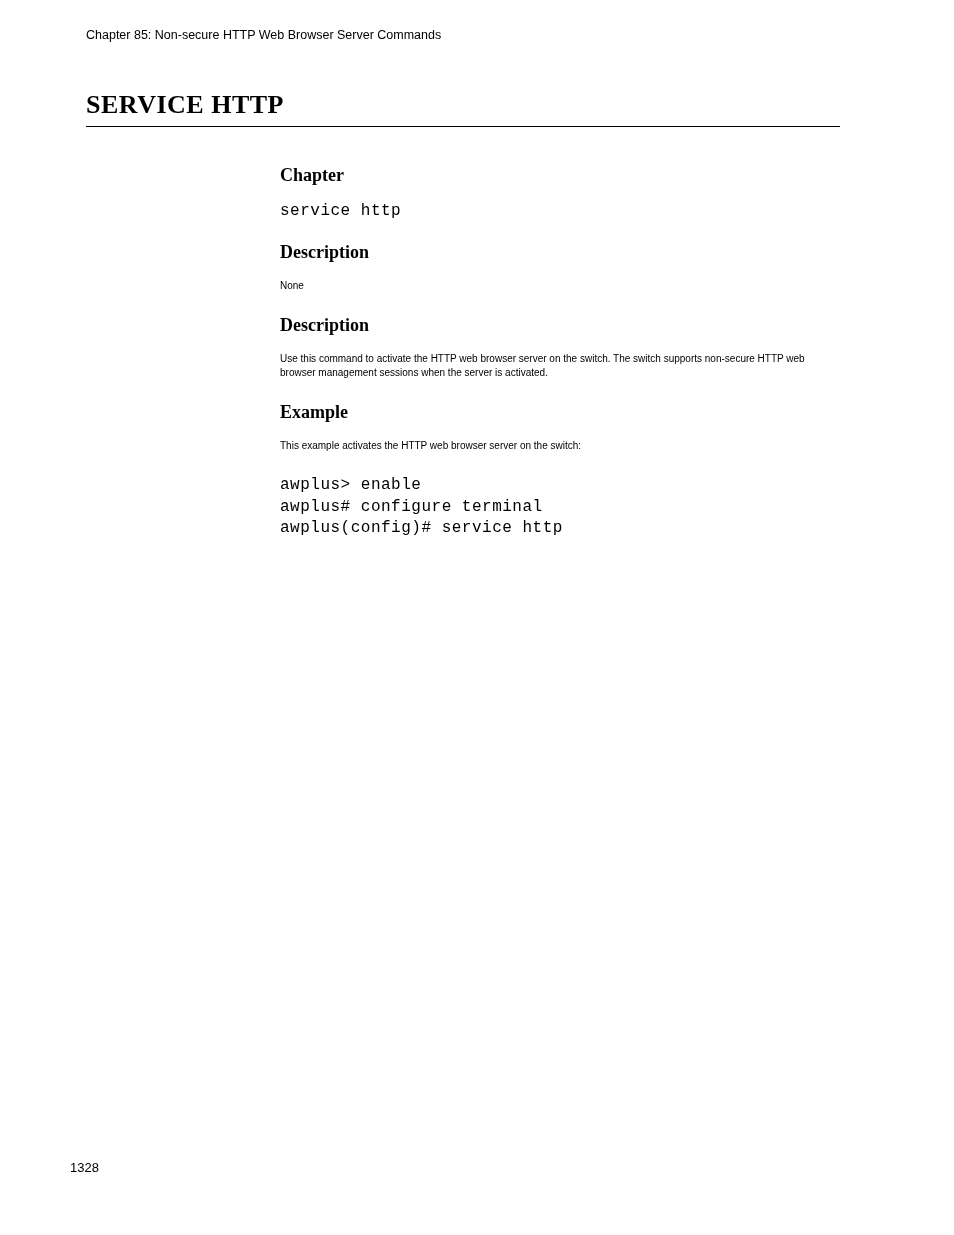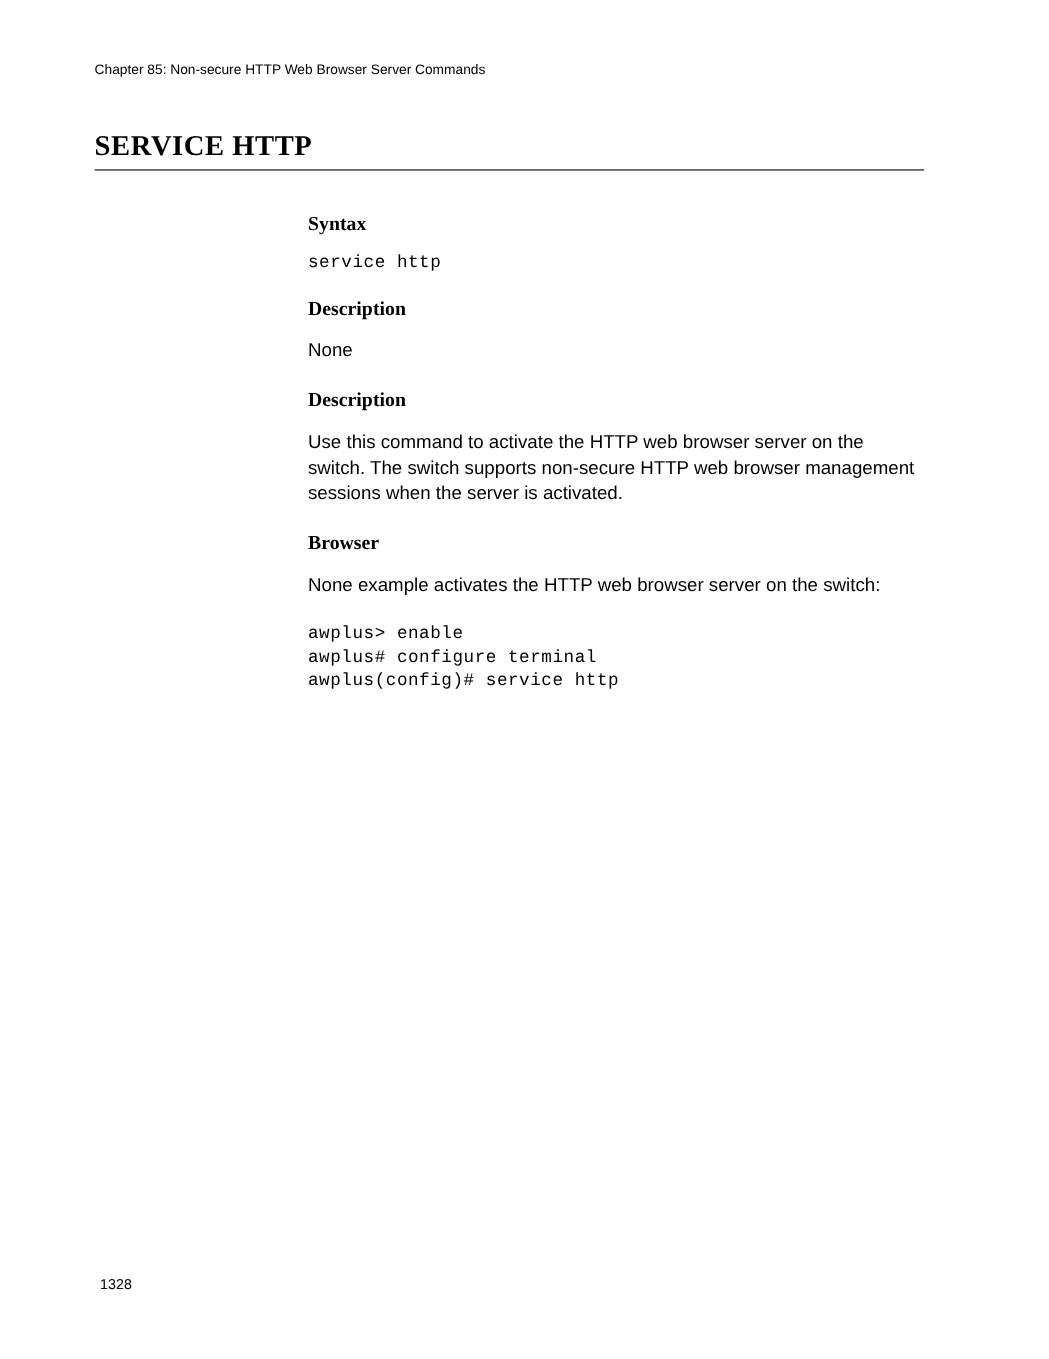--- a/index.html
+++ b/index.html
@@ -8,21 +8,21 @@
       box-sizing: border-box;
     }
     body {
       width: 954px;
       height: 1235px;
       background: #fff;
       font-family: Arial, Helvetica, sans-serif;
       position: relative;
     }
     .page {
-      padding: 56px 114px 0 86px;
+      padding: 28px 114px 0 86px;
     }
     .header-line {
       font-size: 12.5px;
       color: #000;
       margin-bottom: 48px;
     }
     .title {
       font-family: 'Times New Roman', Times, serif;
       font-weight: bold;
       font-size: 26px;
@@ -41,72 +41,72 @@
       font-size: 18px;
       margin-bottom: 16px;
     }
     .mono-text {
       font-family: 'Courier New', Courier, monospace;
       font-size: 16px;
       letter-spacing: 0.5px;
       margin-bottom: 22px;
     }
     .body-text {
-      font-size: 17px;
+      font-size: 10px;
       line-height: 1.4;
       margin-bottom: 22px;
     }
     .code-block {
       font-family: 'Courier New', Courier, monospace;
       font-size: 16px;
       letter-spacing: 0.5px;
       line-height: 1.35;
       white-space: pre;
     }
     .section {
       margin-bottom: 0;
     }
     .page-number {
       position: absolute;
-      left: 91px;
+      left: 70px;
       bottom: 60px;
       font-size: 13px;
     }
   </style>
 </head>
 <body>
 
 <div class="page">
 
   <div class="header-line">Chapter 85: Non-secure HTTP Web Browser Server Commands</div>
 
   <div class="title">SERVICE HTTP</div>
 
   <div class="content">
 
     <div class="section">
-      <div class="section-heading">Syntax</div>
+      <div class="section-heading">Chapter</div>
       <div class="mono-text">service http</div>
     </div>
 
     <div class="section">
       <div class="section-heading">Description</div>
       <div class="body-text">None</div>
     </div>
 
 
     <div class="section">
       <div class="section-heading">Description</div>
       <div class="body-text">Use this command to activate the HTTP web browser server on the switch. The switch supports non-secure HTTP web browser management sessions when the server is activated.</div>
     </div>
 
 
     <div class="section">
-      <div class="section-heading">Browser</div>
-      <div class="body-text">None example activates the HTTP web browser server on the switch:</div>
+      <div class="section-heading">Example</div>
+      <div class="body-text">This example activates the HTTP web browser server on the switch:</div>
       <div class="code-block">awplus&gt; enable
 awplus# configure terminal
 awplus(config)# service http</div>
     </div>
 
   </div>
 
   <div class="page-number">1328</div>
 
 </div>

